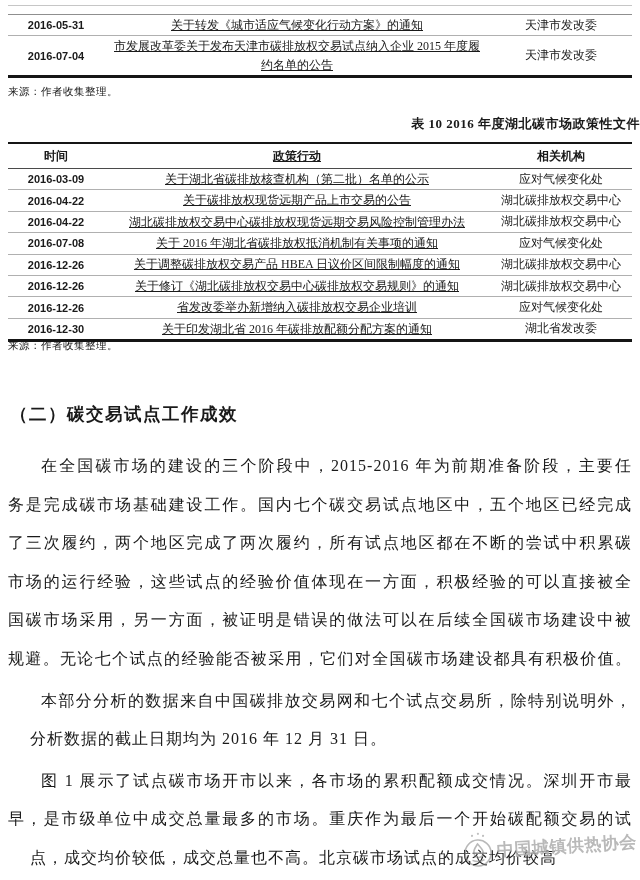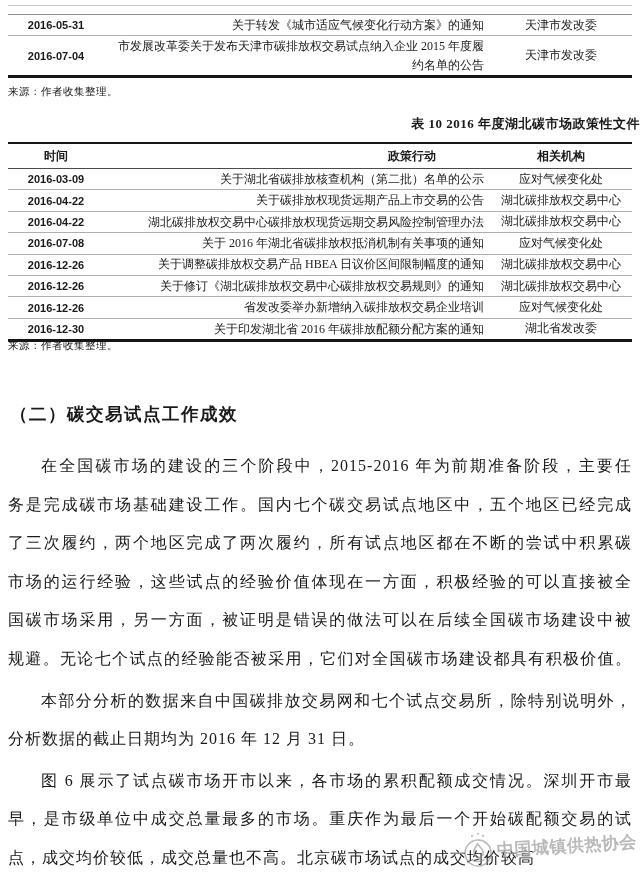--- a/index.html
+++ b/index.html
@@ -7,21 +7,21 @@
     position:relative; width:640px; height:880px; background:#ffffff;
     font-family:"Liberation Serif", serif; color:#1a1a1a; overflow:hidden;
   }
   
   .frag-line { position:absolute; left:8px; right:8px; top:5px; height:1px; background:#c6c6c6; }
 
   
   .ptable { position:absolute; left:8px; width:624px; }
   .trow { display:flex; align-items:center; }
   .c-date  { width:96px;  text-align:center; font-family:Liberation Sans, sans-serif; font-weight:bold; font-size:11px; }
-  .c-action{ flex:1; text-align:right; font-size:12px; line-height:1.55; padding:0 6px; }
+  .c-action{ flex:1; text-align:center; font-size:12px; line-height:1.55; padding:0 6px;text-decoration:underline; }
   .c-agency{ width:142px; text-align:center; font-size:12px; }
 
   
   .ttable { top:14px; border-top:1px solid #8f8f8f; border-bottom:3px solid #151515; }
   .ttable .trow-1 { height:20px; }
   .ttable .trow-2 { height:39px; border-top:1px solid #b0b0b0; }
 
   
   .source { position:absolute; left:8px; font-size:10.5px; letter-spacing:0.5px; }
   .source-1 { top:85px; }
@@ -39,21 +39,21 @@
   
   .heading { position:absolute; left:10px; top:402px; font-size:17.5px; font-weight:bold; letter-spacing:1.5px; }
 
   
   .bodytext { position:absolute; left:8px; top:447px; width:624px; font-size:16px; letter-spacing:1px; }
   .para + .para { margin-top:3px; }
   .bl { height:38.6px; line-height:38.6px; white-space:nowrap; overflow:hidden;
         text-align:justify; text-align-last:justify; -moz-text-align-last:justify;
         text-justify:inter-ideograph; }
   .bl.indent { text-indent:33px; }
-  .bl.last { text-align-last:left; -moz-text-align-last:left; }
+  .bl.last { text-align-last:left;margin-left:22px; -moz-text-align-last:left; }
 
   
   .watermark { position:absolute; left:462px; top:833px; display:flex; align-items:center; gap:3px;
                transform:rotate(-3.5deg); transform-origin:left center;
                color:rgba(128,128,128,0.55); pointer-events:none; }
   .wm-text { font-size:17px; font-weight:bold; letter-spacing:0.5px; white-space:nowrap;
              text-shadow:0 0 1px rgba(255,255,255,0.8); }
   .wm-badge svg { display:block; }
 </style>
 </head>
@@ -139,21 +139,21 @@
       <div class="bl">了三次履约，两个地区完成了两次履约，所有试点地区都在不断的尝试中积累碳</div>
       <div class="bl">市场的运行经验，这些试点的经验价值体现在一方面，积极经验的可以直接被全</div>
       <div class="bl">国碳市场采用，另一方面，被证明是错误的做法可以在后续全国碳市场建设中被</div>
       <div class="bl">规避。无论七个试点的经验能否被采用，它们对全国碳市场建设都具有积极价值。</div>
     </div>
     <div class="para">
       <div class="bl indent">本部分分析的数据来自中国碳排放交易网和七个试点交易所，除特别说明外，</div>
       <div class="bl last">分析数据的截止日期均为 2016 年 12 月 31 日。</div>
     </div>
     <div class="para">
-      <div class="bl indent">图 6 展示了试点碳市场开市以来，各市场的累积配额成交情况。深圳开市最</div>
+      <div class="bl indent">图 1 展示了试点碳市场开市以来，各市场的累积配额成交情况。深圳开市最</div>
       <div class="bl">早，是市级单位中成交总量最多的市场。重庆作为最后一个开始碳配额交易的试</div>
       <div class="bl last">点，成交均价较低，成交总量也不高。北京碳市场试点的成交均价较高</div>
     </div>
   </div>
 
   <div class="watermark">
     <span class="wm-badge">
       <svg width="32" height="38" viewBox="0 0 32 38">
         <g fill="none" stroke="rgba(128,128,128,0.55)" stroke-width="1.6">
           <circle cx="16" cy="21" r="13"></circle>

